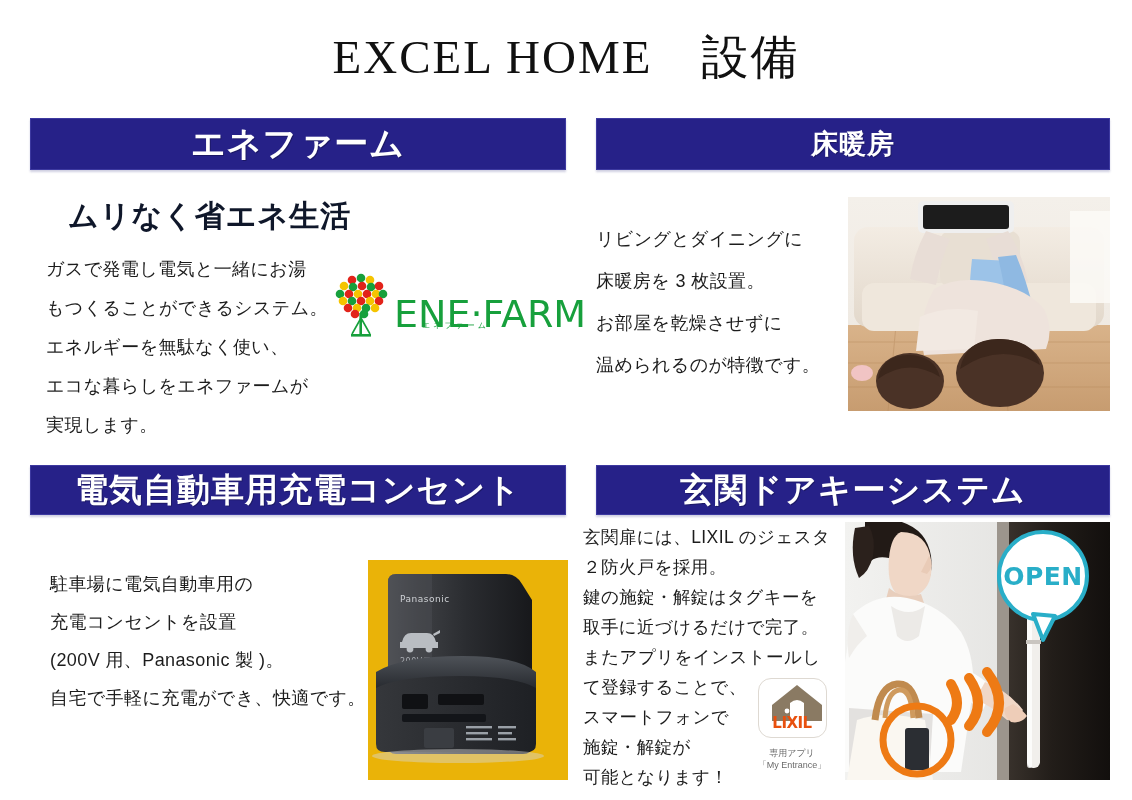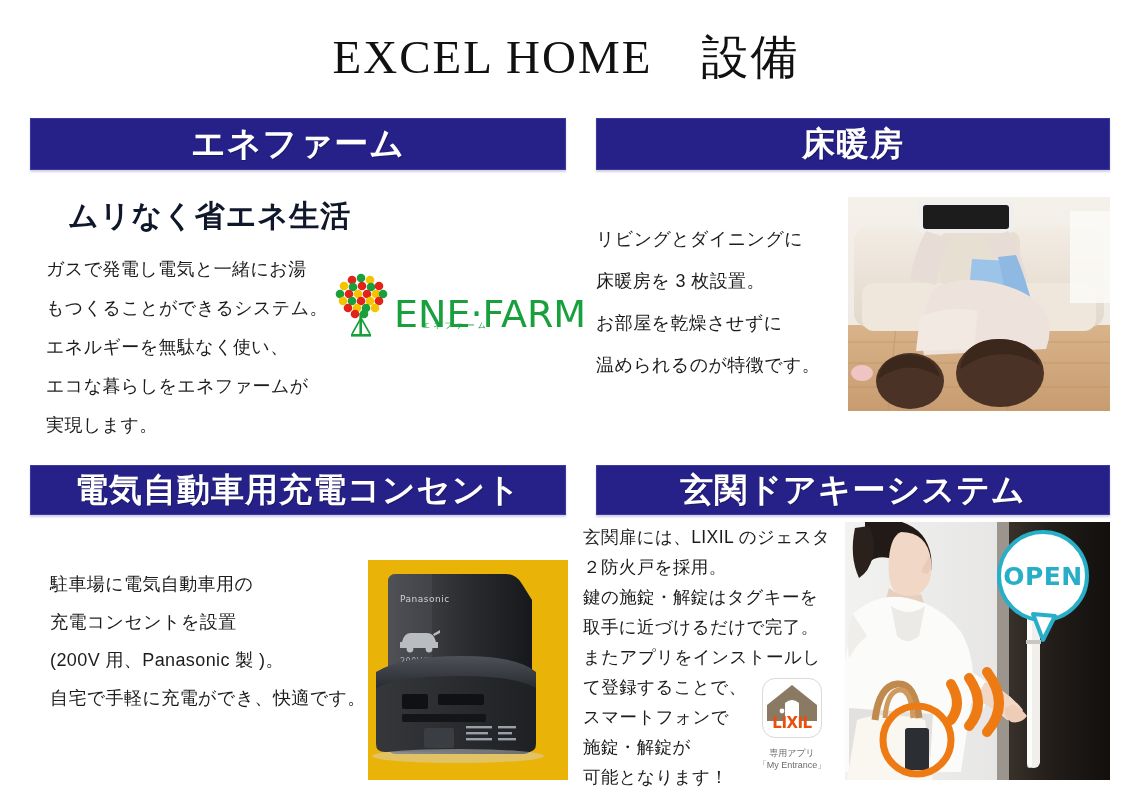--- a/index.html
+++ b/index.html
@@ -46,21 +46,21 @@
     font-weight: 700;
     letter-spacing: 1px;
     text-shadow: 1px 1px 0 rgba(0,0,0,0.25);
     white-space: nowrap;
   }
   #hdr-enefarm  { left: 30px;  top: 118px; width: 536px; height: 52px; }
   #hdr-floor    { left: 596px; top: 118px; width: 514px; height: 52px; }
   #hdr-ev       { left: 30px;  top: 465px; width: 536px; height: 50px; }
   #hdr-door     { left: 596px; top: 465px; width: 514px; height: 50px; }
   #hdr-enefarm .hdr-label { font-size: 34px; }
-  #hdr-floor   .hdr-label { font-size: 33px; font-family: Liberation Mono, monospace; }
+  #hdr-floor   .hdr-label { font-size: 27px; font-family: Liberation Mono, monospace; }
   #hdr-ev      .hdr-label { font-size: 33px; }
   #hdr-door    .hdr-label { font-size: 33px; }
 
   
   .body-text {
     position: absolute;
     font-size: 18px;
     line-height: 39px;
     color: #1c1c1c;
     white-space: pre-line;
@@ -126,20 +126,21 @@
     text-align: center;
   }
   .lixil-app .icon-sq {
     width: 58px; height: 58px;
     margin: 0 auto;
     border-radius: 13px;
     background: #ffffff;
     border: 1px solid #ded9d2;
     position: relative;
     overflow: hidden;
+    padding-left: 9px;
   }
   .lixil-app .lx-word {
     position: absolute;
     left: 0; right: 0; bottom: 5px;
     font-family: "DejaVu Sans", sans-serif;
     font-size: 15px;
     font-weight: 700;
     color: #e8500e;
     letter-spacing: -0.5px;
   }

